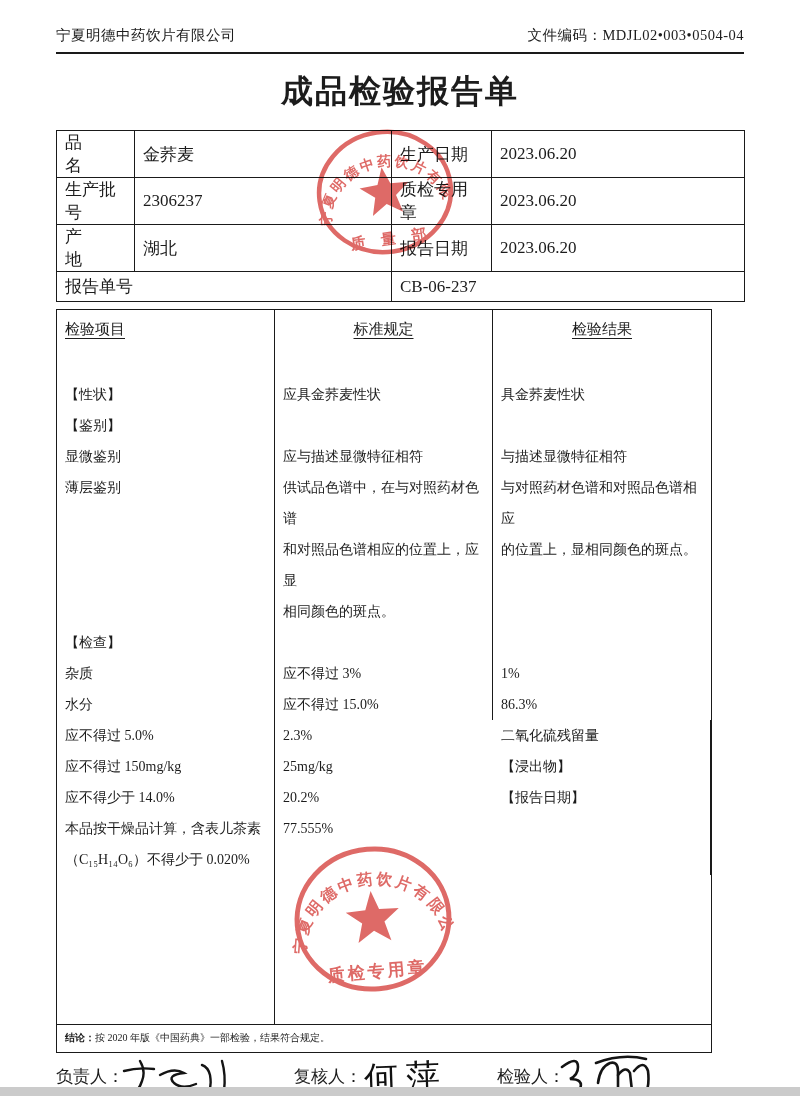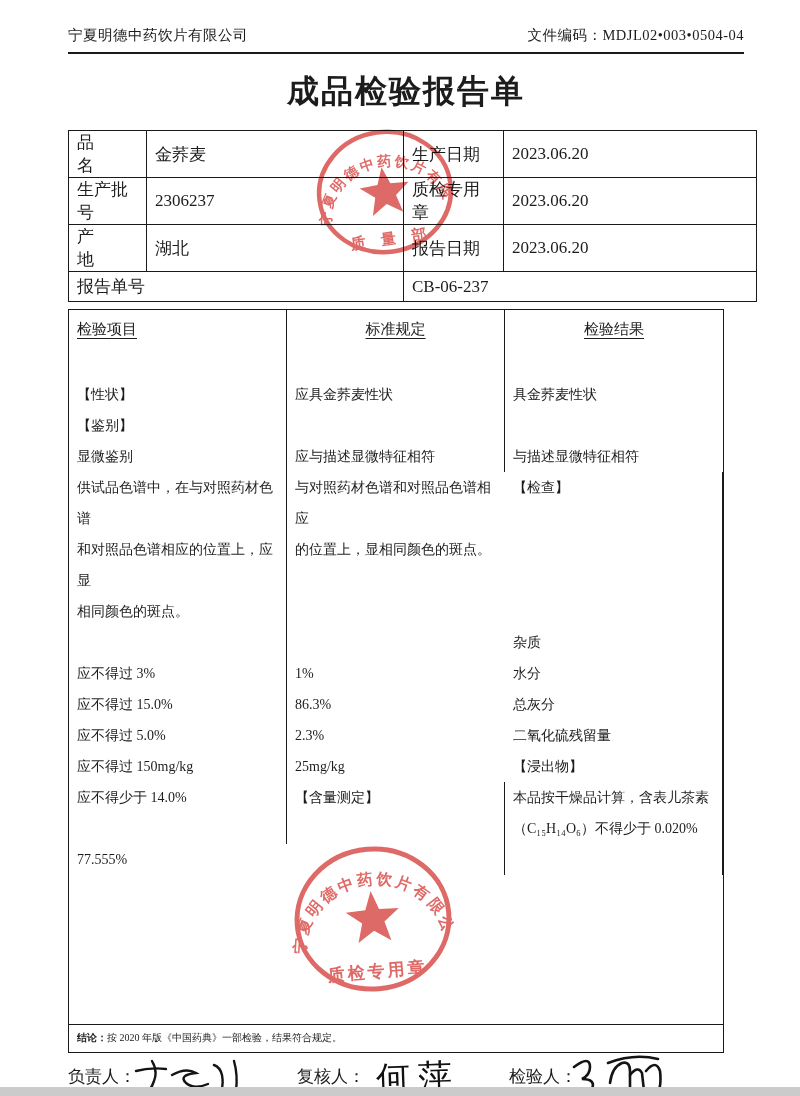--- a/index.html
+++ b/index.html
@@ -1,19 +1,19 @@
 <!DOCTYPE html>
 <html lang="zh"><head>
 <meta charset="utf-8">
 <style>
   * { margin:0; padding:0; box-sizing:border-box; }
   html,body { background:#ffffff; }
   body { width:800px; height:1096px; position:relative; overflow:hidden;
          font-family:"Liberation Serif","DejaVu Serif",serif; color:#1c1c1c; }
-  .page { position:relative; width:800px; height:1096px; background:#fff;padding-left:12px; }
+  .page { position:relative; width:800px; height:1096px; background:#fff; }
 
   
   .hdr { margin:0 56px; padding-top:26px; padding-bottom:7px;
          border-bottom:2px solid #1a1a1a;
          display:flex; justify-content:space-between; align-items:flex-end; }
   .hdr span { font-size:14.5px; letter-spacing:0.5px; }
 
   
   .title { margin-top:16px; text-align:center; font-size:32px; font-weight:bold;
            letter-spacing:2px; }
@@ -108,64 +108,65 @@
     <div class="bcell">具金荞麦性状</div>
 
     <div class="bcell c1">【鉴别】</div>
     <div class="bcell c2"></div>
     <div class="bcell"></div>
 
     <div class="bcell c1">显微鉴别</div>
     <div class="bcell c2">应与描述显微特征相符</div>
     <div class="bcell">与描述显微特征相符</div>
 
+    <div class="bcell c1">薄层鉴别</div>
     <div class="bcell c2">供试品色谱中，在与对照药材色谱
 和对照品色谱相应的位置上，应显
 相同颜色的斑点。</div>
     <div class="bcell">与对照药材色谱和对照品色谱相应
 的位置上，显相同颜色的斑点。</div>
 
     <div class="bcell c1">【检查】</div>
     <div class="bcell c2"></div>
     <div class="bcell"></div>
 
     <div class="bcell c1">杂质</div>
     <div class="bcell c2">应不得过 3%</div>
     <div class="bcell">1%</div>
 
     <div class="bcell c1">水分</div>
     <div class="bcell c2">应不得过 15.0%</div>
     <div class="bcell">86.3%</div>
 
-    <div class="bcell c1">总灰分</div>
     <div class="bcell c2">应不得过 5.0%</div>
     <div class="bcell">2.3%</div>
 
     <div class="bcell c1">二氧化硫残留量</div>
     <div class="bcell c2">应不得过 150mg/kg</div>
     <div class="bcell">25mg/kg</div>
 
     <div class="bcell c1">【浸出物】</div>
     <div class="bcell c2">应不得少于 14.0%</div>
-
-    <div class="bcell c1">【含量测定】</div>
+    <div class="bcell">20.2%</div>
+
+    <div class="bcell c1">【报告日期】</div>
     <div class="bcell c2">本品按干燥品计算，含表儿茶素
 （C₁₅H₁₄O₆）不得少于 0.020%</div>
     <div class="bcell">77.555%</div>
 
     <div class="fill c1"></div>
     <div class="fill c2"></div>
     <div class="fill"></div>
 
     <div class="concl"><b>结论：</b><span>按 2020 年版《中国药典》一部检验，结果符合规定。</span></div>
   </div>
 
   <div class="sigrow">
     <span class="sig-label" style="left:0">负责人：</span>
-    <span class="sig-label" style="left:229px">复核人：</span>
+    <span class="sig-label" style="left:238px">复核人：</span>
     <span class="sig-label" style="left:441px">检验人：</span>
 
     <svg class="sig-svg" style="left:62px;top:2px" width="122" height="60" viewBox="0 0 122 60">
       <g fill="none" stroke="#141414" stroke-width="2.4" stroke-linecap="round">
         <path d="M22,6 q6,10 2,20 q-4,12 -14,18"></path>
         <path d="M6,16 q14,-4 30,-2"></path>
         <path d="M14,34 q10,4 18,12"></path>
         <path d="M42,20 q14,-8 24,-2 q-18,2 -10,10 q8,7 22,1"></path>
         <path d="M84,10 q6,2 8,10 q2,12 -2,20 q8,4 16,2"></path>
         <path d="M104,6 q4,14 2,30"></path>

